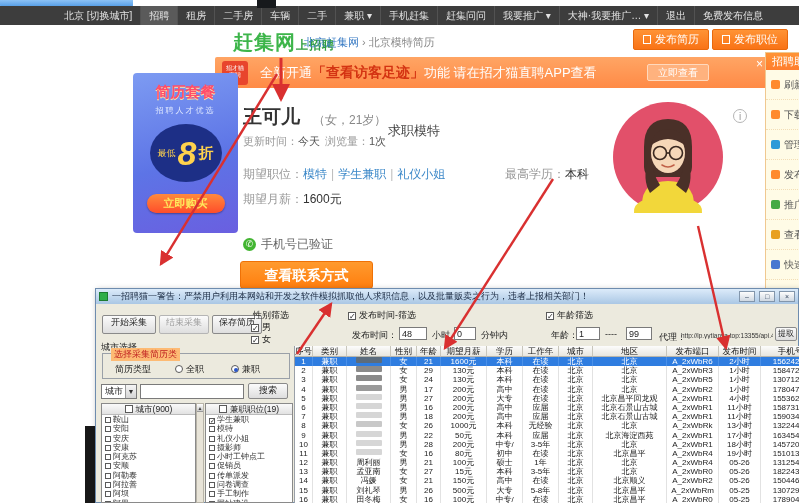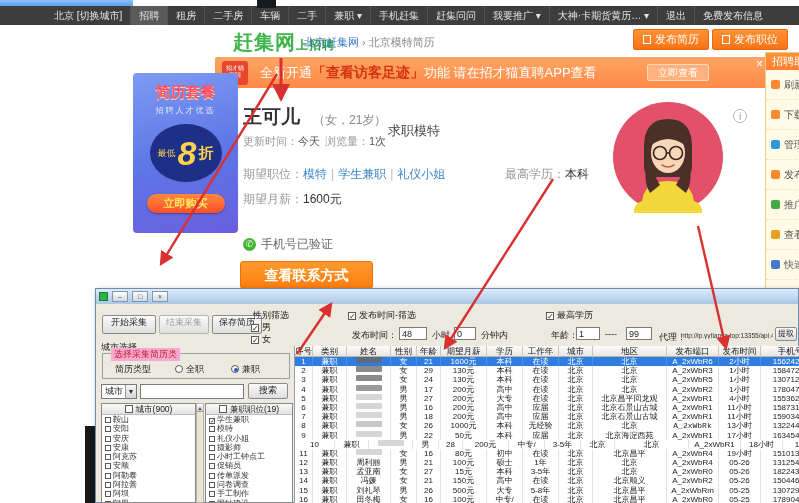--- a/index.html
+++ b/index.html
@@ -78,21 +78,21 @@
   .wbtn{position:absolute;height:19px;background:linear-gradient(#fbfbfb,#dedede);border:1px solid #8a8a8a;border-radius:2px;font-size:9px;color:#222;text-align:center;cursor:pointer;}
   .wbtn.dis{color:#9d9d9d;border-color:#b5b5b5;cursor:default;}
   .grp-label{position:absolute;font-size:9px;color:#222;white-space:nowrap;}
   .chk{display:inline-block;width:8px;height:8px;border:1px solid #5a5a5a;background:#fff;font-size:8px;line-height:7px;text-align:center;color:#222;vertical-align:-1px;margin-right:3px;}
   .chk.on::before{content:"✓";}
   .w-input{position:absolute;height:13px;border:1px solid #7a7a7a;background:#fff;font-size:9px;padding:0 2px;color:#222;}
   .proxy-url{position:absolute;font-size:6.5px;color:#333;white-space:nowrap;overflow:hidden;}
 
   .panel-label{position:absolute;font-size:9px;color:#222;}
   .gbox{position:absolute;border:1px solid #9aa0a8;}
-  .gbox-title{position:absolute;top:-6px;left:8px;background:#f9a8d4;padding:0 3px;font-size:9px;color:#c02222;}
+  .gbox-title{position:absolute;top:-6px;left:8px;background:#fdba74;padding:0 3px;font-size:9px;color:#c02222;}
   .radio{display:inline-block;width:8px;height:8px;border:1px solid #5a5a5a;border-radius:50%;background:#fff;vertical-align:-1px;margin-right:3px;position:relative;}
   .radio.on::before{content:"";position:absolute;left:2px;top:2px;width:4px;height:4px;border-radius:50%;background:#2a56c8;}
   .dd{position:absolute;height:15px;border:1px solid #7a7a7a;background:#fff;font-size:9px;line-height:13px;padding:0 3px;color:#222;cursor:pointer;}
   .dd .arr{float:right;width:11px;height:13px;margin-right:-3px;background:linear-gradient(#f5f5f5,#d5d5d5);border-left:1px solid #9a9a9a;text-align:center;font-size:7px;line-height:13px;color:#333;}
 
   .listbox{position:absolute;background:#fff;border:1px solid #8a8a8a;overflow:hidden;}
   .lb-head{height:11px;background:linear-gradient(#fafafa,#e2e2e2);border-bottom:1px solid #bbb;font-size:8.5px;line-height:11px;text-align:center;color:#222;}
   .lb-item{height:9.3px;font-size:8px;line-height:9.3px;color:#333;padding-left:3px;white-space:nowrap;overflow:hidden;}
   .lb-item .chk{width:6px;height:6px;line-height:5px;font-size:6px;margin-right:2px;}
   .scrollcol{position:absolute;width:8px;background:#e8e4d8;border:1px solid #b8b4a8;}
@@ -124,21 +124,21 @@
       <span class="nav-item">北京 [切换城市]</span>
       <span class="nav-item active">招聘</span>
       <span class="nav-item">租房</span>
       <span class="nav-item">二手房</span>
       <span class="nav-item">车辆</span>
       <span class="nav-item">二手</span>
       <span class="nav-item">兼职 ▾</span>
       <span class="nav-item">手机赶集</span>
       <span class="nav-item">赶集问问</span>
       <span class="nav-item">我要推广 ▾</span>
-      <span class="nav-item">大神·卡期货黄历… ▾</span>
+      <span class="nav-item">大神·我要推广… ▾</span>
       <span class="nav-item">退出</span>
       <span class="nav-item">免费发布信息</span>
     </nav>
 
   <div class="abs logo z1"><span>赶集网</span><small>上招聘</small></div>
   <div class="abs crumbs z1">
     <span class="site">北京赶集网</span>
     <span>›</span>
     <span>北京模特简历</span>
   </div>
@@ -241,41 +241,42 @@
           <span>快速招聘</span>
         </div>
       </div>
   </aside>
 
   <div class="abs desktop-strip z5"></div>
 
   <div class="abs win z10">
     <div class="titlebar">
       <span class="t-ic"></span>
+      <span class="t-text">一招聘猫一警告：严禁用户利用本网站和开发之软件模拟抓取他人求职信息，以及批量贩卖之行为，违者上报相关部门！</span>
       <span class="t-btn">–</span>
       <span class="t-btn">□</span>
       <span class="t-btn">×</span>
     </div>
 
     <div class="wbtn" style="left:6px;top:26px;width:54px;">开始采集</div>
     <div class="wbtn dis" style="left:63px;top:26px;width:50px;">结束采集</div>
     <div class="wbtn" style="left:116px;top:26px;width:50px;">保存简历</div>
 
     <div class="grp-label" style="left:157px;top:20px;">性别筛选</div>
     <div class="grp-label" style="left:155px;top:32px;"><span class="chk on"></span><span>男</span></div>
     <div class="grp-label" style="left:155px;top:44px;"><span class="chk on"></span><span>女</span></div>
 
     <div class="grp-label" style="left:252px;top:20px;"><span class="chk on"></span><span>发布时间-筛选</span></div>
     <div class="grp-label" style="left:256px;top:40px;">发布时间：</div>
     <input class="w-input" style="left: 303px; top: 38px; width: 28px;" value="48">
     <div class="grp-label" style="left:336px;top:40px;">小时</div>
     <input class="w-input" style="left: 358px; top: 38px; width: 22px;" value="0">
     <div class="grp-label" style="left:385px;top:40px;">分钟内</div>
 
-    <div class="grp-label" style="left:450px;top:20px;"><span class="chk on"></span><span>最高学历</span></div>
+    <div class="grp-label" style="left:450px;top:20px;"><span class="chk on"></span><span>年龄筛选</span></div>
     <div class="grp-label" style="left:455px;top:40px;">年龄：</div>
     <input class="w-input" style="left: 480px; top: 38px; width: 24px;" value="1">
     <div class="grp-label" style="left:509px;top:40px;">----</div>
     <input class="w-input" style="left: 530px; top: 38px; width: 26px;" value="99">
 
     <div class="grp-label" style="left:563px;top:42px;">代理：</div>
     <div class="proxy-url" style="left:585px;top:43px;width:92px;">http://ip.yytianya.top:13355/api.4?order=20109</div>
     <div class="wbtn" style="left:679px;top:38px;width:22px;height:14px;font-size:8px;">提取</div>
 
     <div class="panel-label" style="left:5px;top:52px;">城市选择</div>
@@ -449,41 +450,41 @@
             <div class="t-cell" style="width: 18px;">8</div>
             <div class="t-cell" style="width: 34px;">兼职</div>
             <div class="t-cell" style="width: 44px;"><span class="mask-blk" style="background: rgb(200, 200, 200);"></span></div>
             <div class="t-cell" style="width: 26px;">女</div>
             <div class="t-cell" style="width: 24px;">26</div>
             <div class="t-cell" style="width: 46px;">1000元</div>
             <div class="t-cell" style="width: 36px;">本科</div>
             <div class="t-cell" style="width: 36px; font-family: Liberation Mono, monospace;">无经验</div>
             <div class="t-cell" style="width: 34px;">北京</div>
             <div class="t-cell" style="width: 74px;">北京</div>
-            <div class="t-cell" style="width: 52px; font-family: Liberation Mono, monospace;">A_2xWbRk</div>
+            <div class="t-cell" style="width: 52px;">A_2xWbRk</div>
             <div class="t-cell" style="width: 42px;">13小时</div>
             <div class="t-cell" style="width: 60px;">13224442</div>
           </div>
           <div class="t-row">
             <div class="t-cell" style="width: 18px;">9</div>
             <div class="t-cell" style="width: 34px;">兼职</div>
             <div class="t-cell" style="width: 44px;"><span class="mask-blk" style="background: rgb(214, 214, 214);"></span></div>
             <div class="t-cell" style="width: 26px;">男</div>
             <div class="t-cell" style="width: 24px;">22</div>
             <div class="t-cell" style="width: 46px;">50元</div>
             <div class="t-cell" style="width: 36px;">本科</div>
             <div class="t-cell" style="width: 36px;">应届</div>
             <div class="t-cell" style="width: 34px;">北京</div>
             <div class="t-cell" style="width: 74px;">北京海淀西苑</div>
             <div class="t-cell" style="width: 52px;">A_2xWbR1</div>
             <div class="t-cell" style="width: 42px;">17小时</div>
             <div class="t-cell" style="width: 60px;">16345495</div>
           </div>
           <div class="t-row">
-            <div class="t-cell" style="width: 40px;">10</div>
+            <div class="t-cell" style="width: 18px;">10</div>
             <div class="t-cell" style="width: 34px;">兼职</div>
             <div class="t-cell" style="width: 44px;"><span class="mask-blk" style="background: rgb(214, 214, 214);"></span></div>
             <div class="t-cell" style="width: 26px;">男</div>
             <div class="t-cell" style="width: 24px;">28</div>
             <div class="t-cell" style="width: 46px;">200元</div>
             <div class="t-cell" style="width: 36px;">中专/</div>
             <div class="t-cell" style="width: 36px;">3-5年</div>
             <div class="t-cell" style="width: 34px;">北京</div>
             <div class="t-cell" style="width: 74px;">北京</div>
             <div class="t-cell" style="width: 52px;">A_2xWbR1</div>

